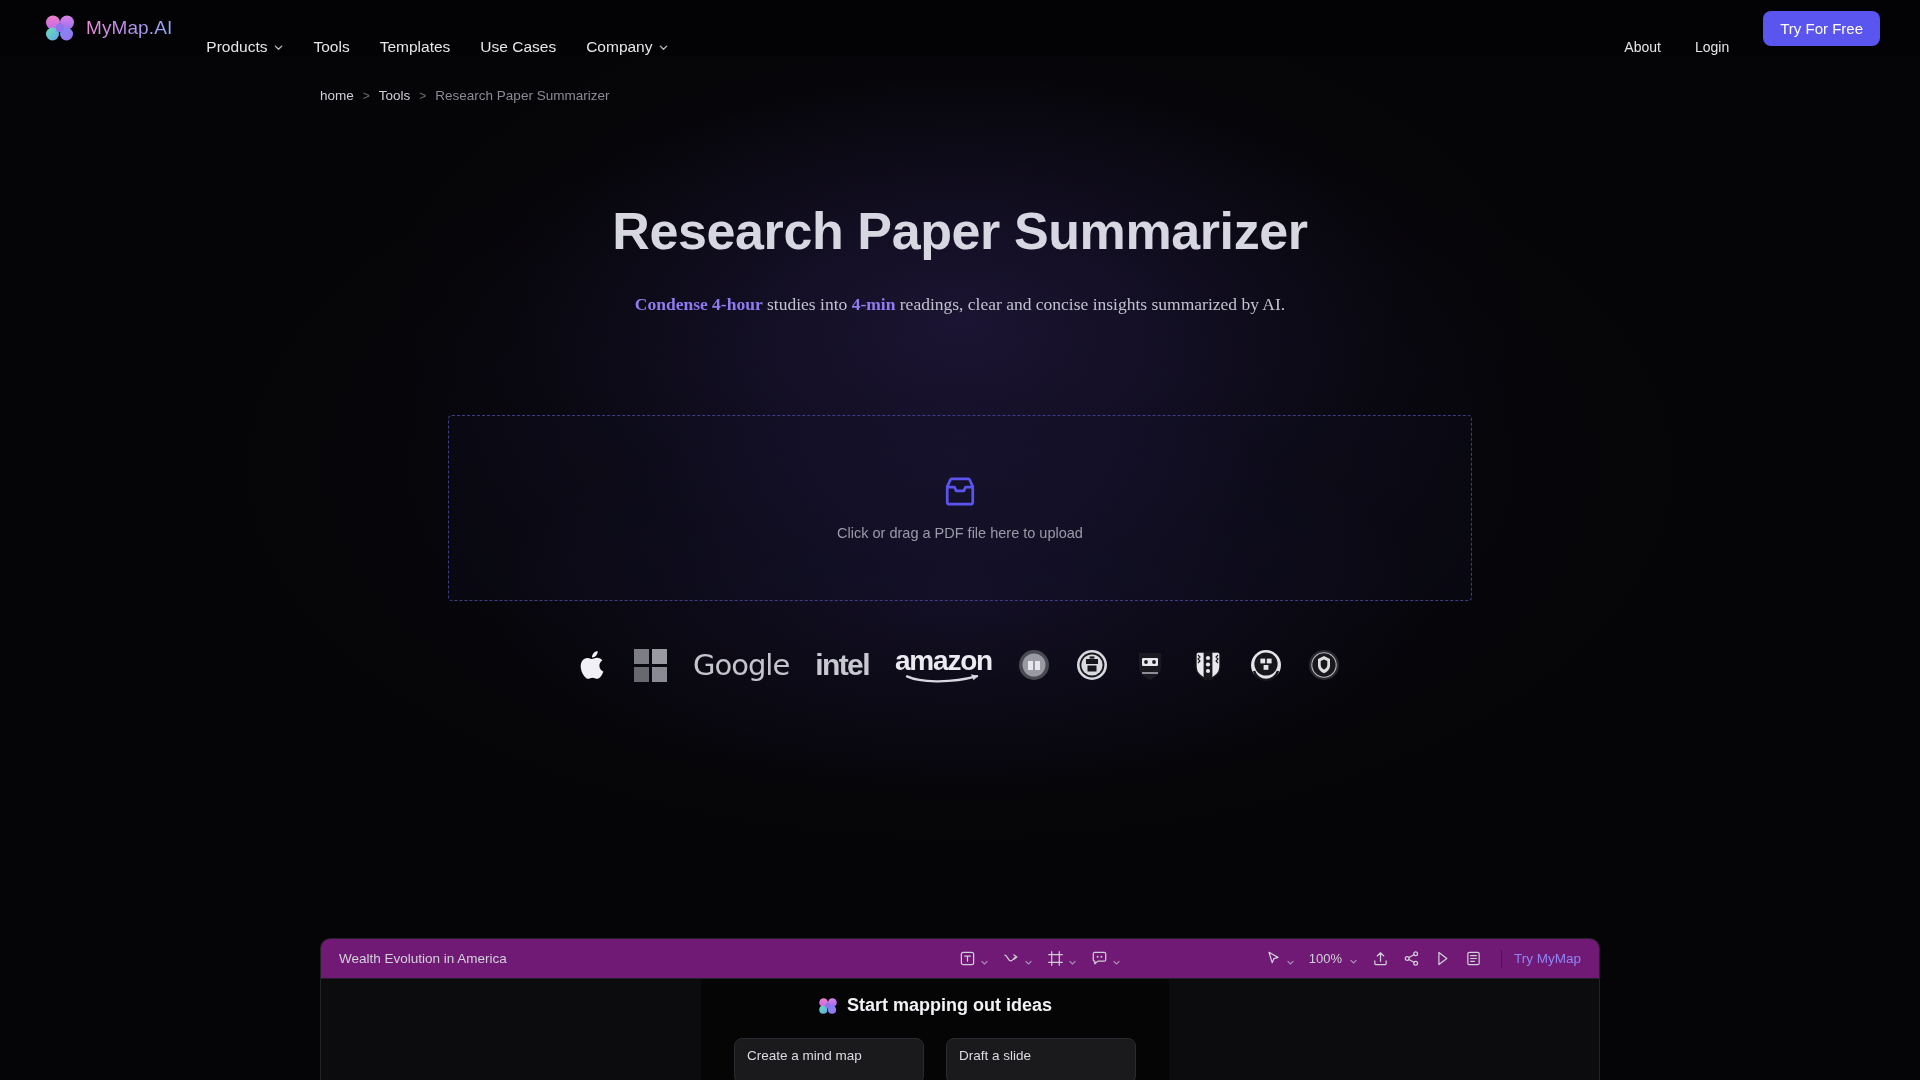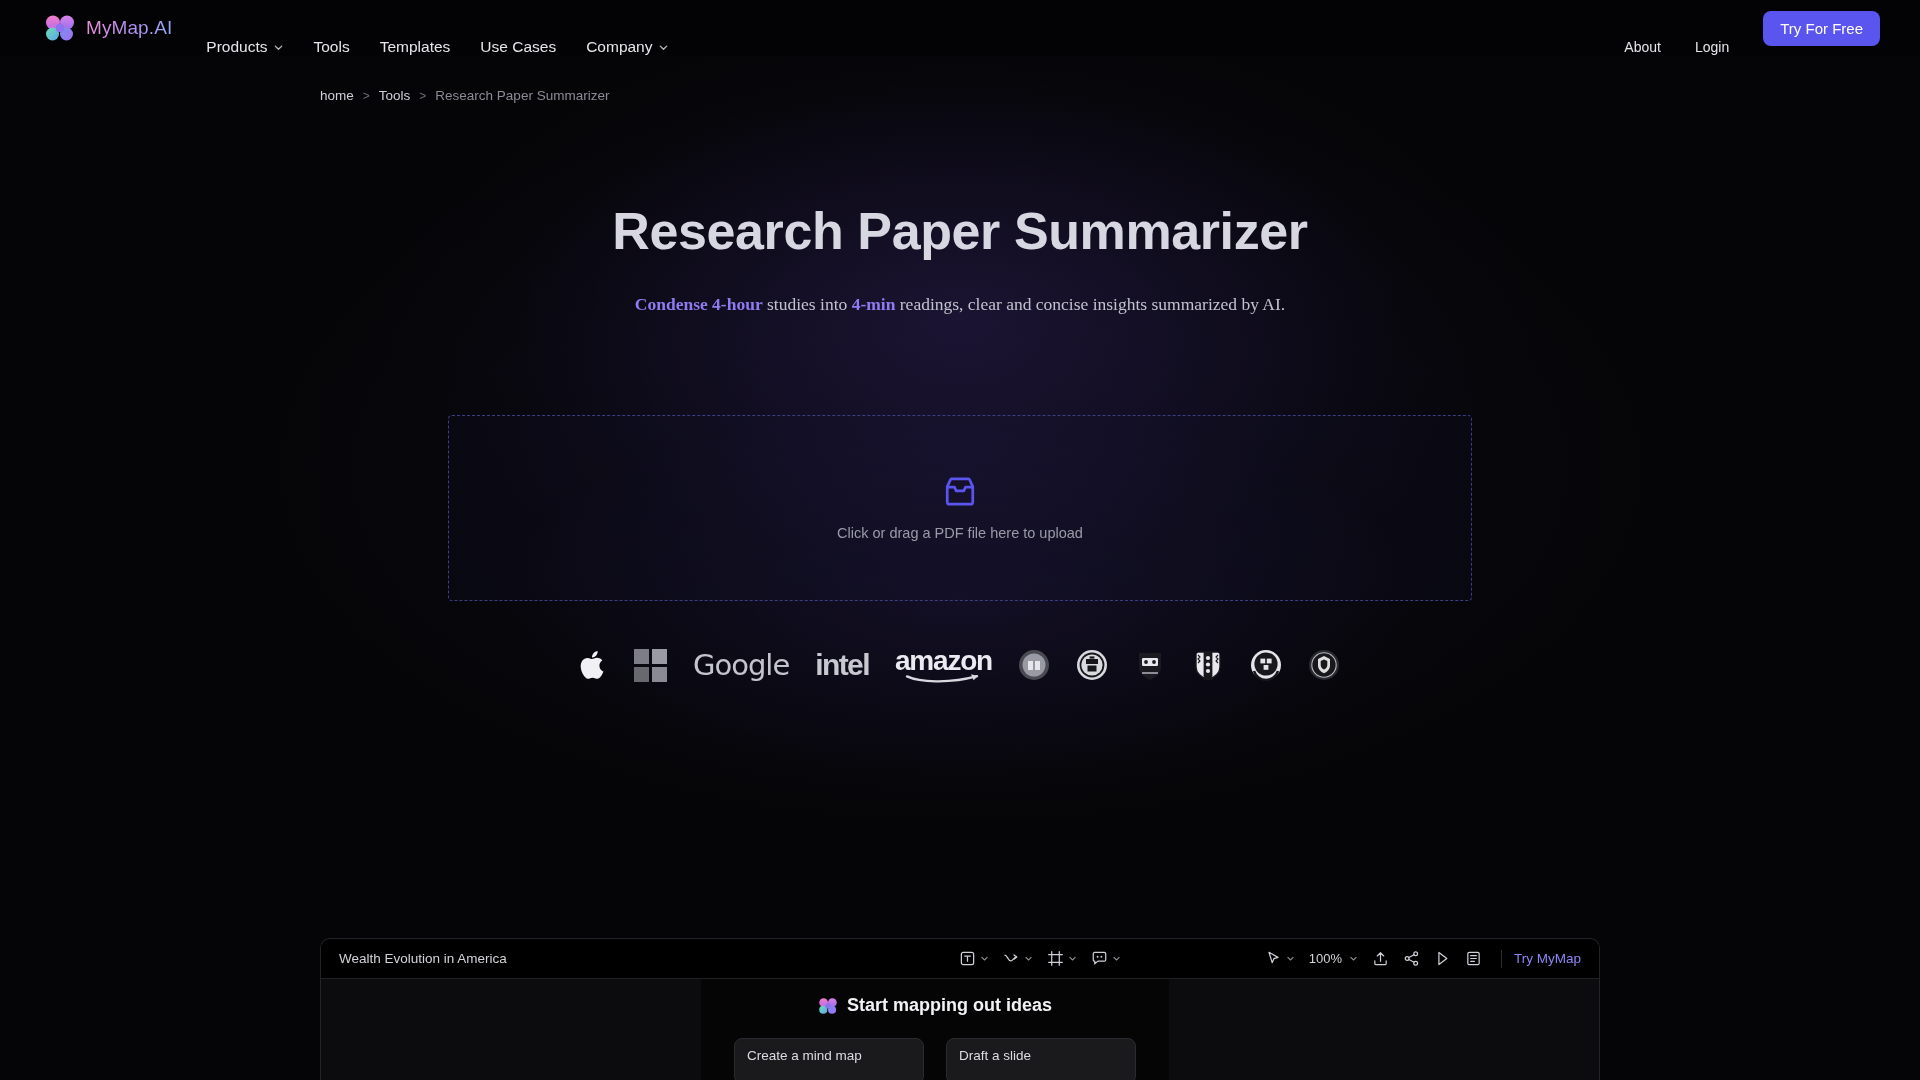--- a/index.html
+++ b/index.html
@@ -220,31 +220,31 @@
     border: 1px solid #232327;
     border-bottom: none;
     border-radius: 10px 10px 0 0;
     overflow: hidden;
   }
   .app-titlebar {
     height: 40px;
     display: flex;
     align-items: center;
     padding: 0 14px 0 18px;
-    background: #000000;
+    background: #701a75;
     border-bottom: 1px solid #212125;
   }
   .app-doc-title { font-size: 13.5px; color: #d2d2d9; }
   .app-tools {
     margin-left: auto;
     display: flex;
     align-items: center;
     gap: 0;
   }
-  .tool-group { display: flex; align-items: center; gap: 4px; padding: 0 7px; cursor: pointer; }
+  .tool-group { display: flex; align-items: flex-end; gap: 4px; padding: 0 7px; cursor: pointer; }
   .tool-ico { width: 17px; height: 17px; display: block; }
   .tool-caret { width: 9px; height: 9px; display: block; opacity: .75; }
   .app-right {
     display: flex;
     align-items: center;
     gap: 0;
     margin-left: 130px;
   }
   .zoom-label { font-size: 13px; color: #d2d2d9; padding-right: 3px; }
   .divider-v { width: 1px; height: 18px; background: #2b2b31; margin: 0 12px; }

